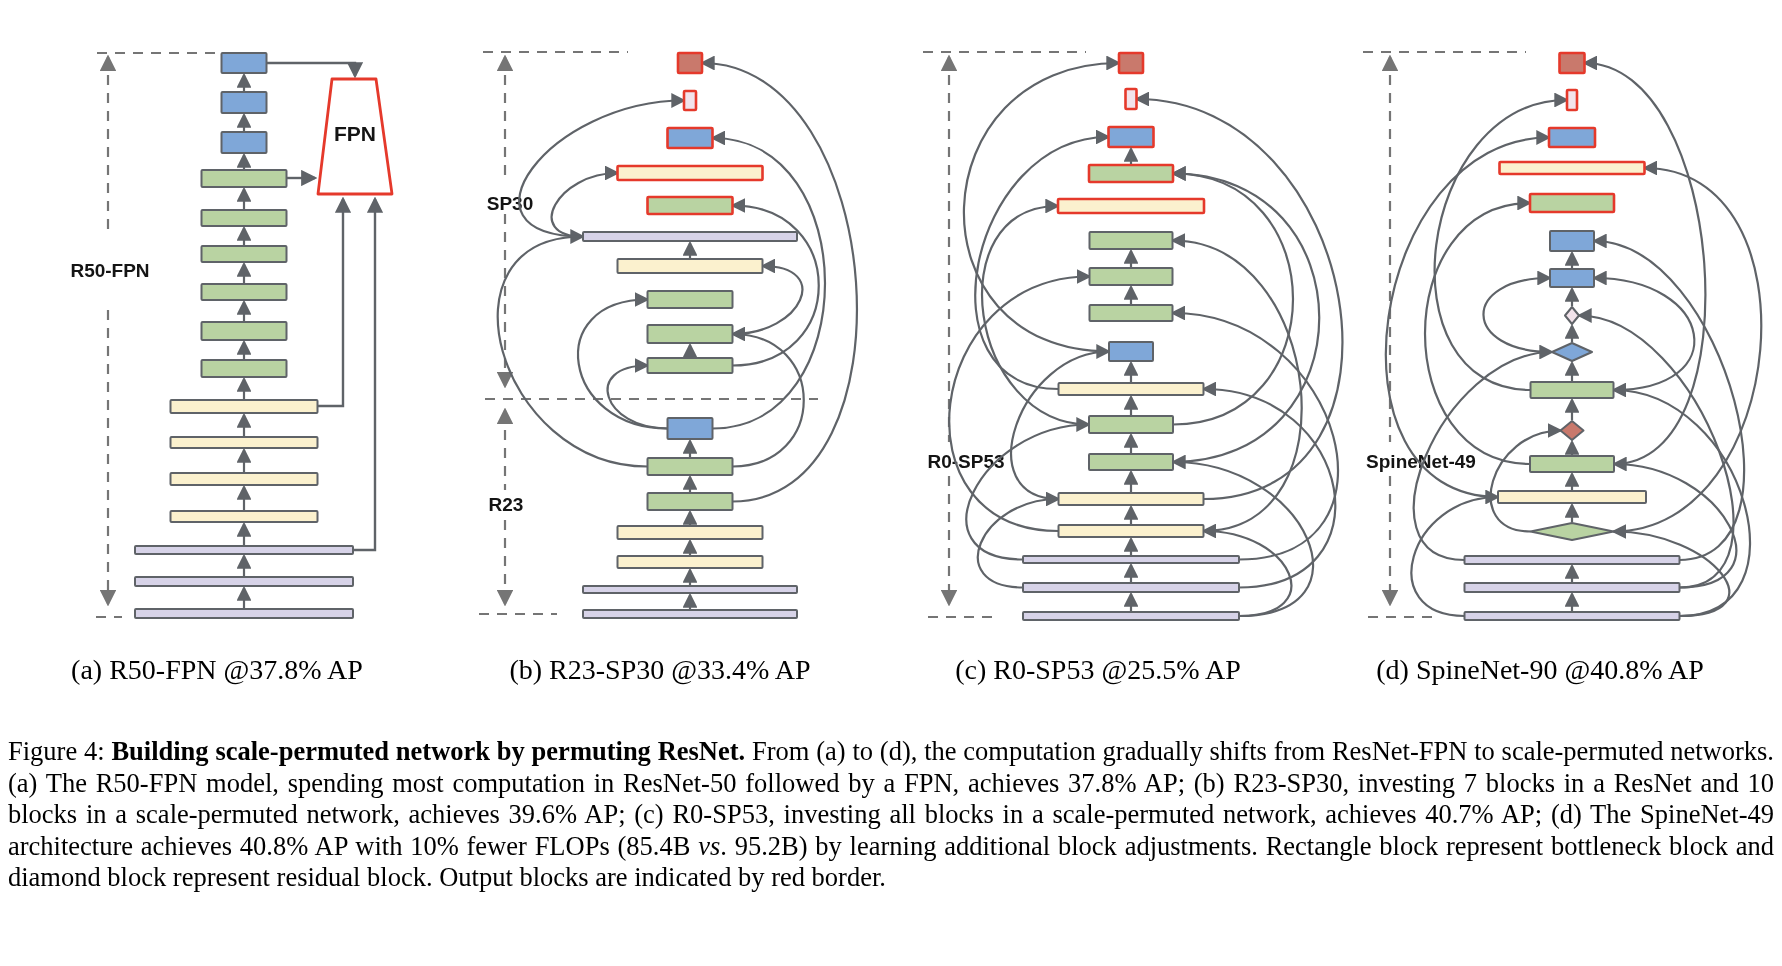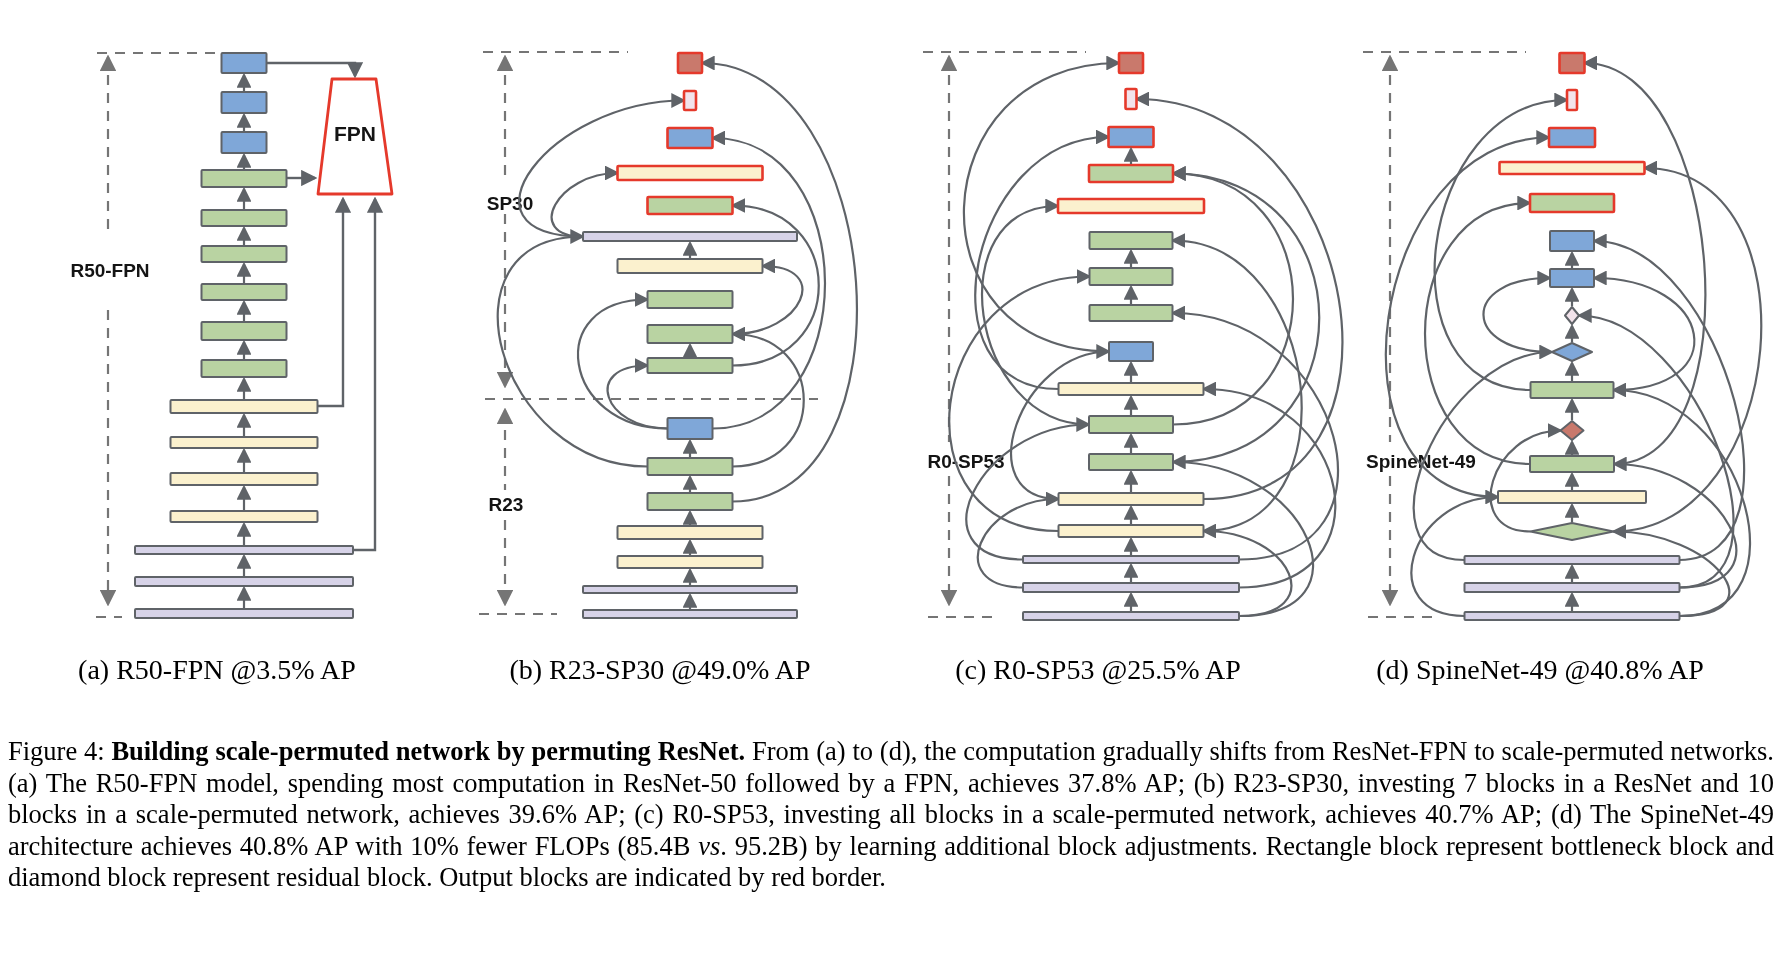--- a/index.html
+++ b/index.html
@@ -222,19 +222,19 @@
         <line x1="1572" y1="490" x2="1572" y2="474" stroke="#5F6368" stroke-width="2.2" marker-end="url(#arr)"></line>
         <line x1="1572" y1="455" x2="1572" y2="442" stroke="#5F6368" stroke-width="2.2" marker-end="url(#arr)"></line>
         <line x1="1572" y1="420" x2="1572" y2="400" stroke="#5F6368" stroke-width="2.2" marker-end="url(#arr)"></line>
         <line x1="1572" y1="381" x2="1572" y2="363" stroke="#5F6368" stroke-width="2.2" marker-end="url(#arr)"></line>
         <line x1="1572" y1="342" x2="1572" y2="326" stroke="#5F6368" stroke-width="2.2" marker-end="url(#arr)"></line>
         <line x1="1572" y1="306" x2="1572" y2="289" stroke="#5F6368" stroke-width="2.2" marker-end="url(#arr)"></line>
         <line x1="1572" y1="268" x2="1572" y2="253" stroke="#5F6368" stroke-width="2.2" marker-end="url(#arr)"></line>
       </g>
   </svg>
 
-  <div class="subcap" style="left:217px">(a) R50-FPN @3.5% AP</div>
-  <div class="subcap" style="left:660px">(b) R23-SP30 @49.0% AP</div>
+  <div class="subcap" style="left:217px">(a) R50-FPN @37.8% AP</div>
+  <div class="subcap" style="left:660px">(b) R23-SP30 @33.4% AP</div>
   <div class="subcap" style="left:1098px">(c) R0-SP53 @25.5% AP</div>
-  <div class="subcap" style="left:1540px">(d) SpineNet-49 @40.8% AP</div>
+  <div class="subcap" style="left:1540px">(d) SpineNet-90 @40.8% AP</div>
 
   <p class="figcap" id="figcap"><span class="">Figure 4: </span><span class="b">Building scale-permuted network by permuting ResNet.</span><span class=""> From (a) to (d), the computation gradually shifts from ResNet-FPN to scale-permuted networks. (a) The R50-FPN model, spending most computation in ResNet-50 followed by a FPN, achieves 37.8% AP; (b) R23-SP30, investing 7 blocks in a ResNet and 10 blocks in a scale-permuted network, achieves 39.6% AP; (c) R0-SP53, investing all blocks in a scale-permuted network, achieves 40.7% AP; (d) The SpineNet-49 architecture achieves 40.8% AP with 10% fewer FLOPs (85.4B </span><span class=" i">vs</span><span class="">. 95.2B) by learning additional block adjustments. Rectangle block represent bottleneck block and diamond block represent residual block. Output blocks are indicated by red border.</span></p>
 </div>
 
 </body></html>

